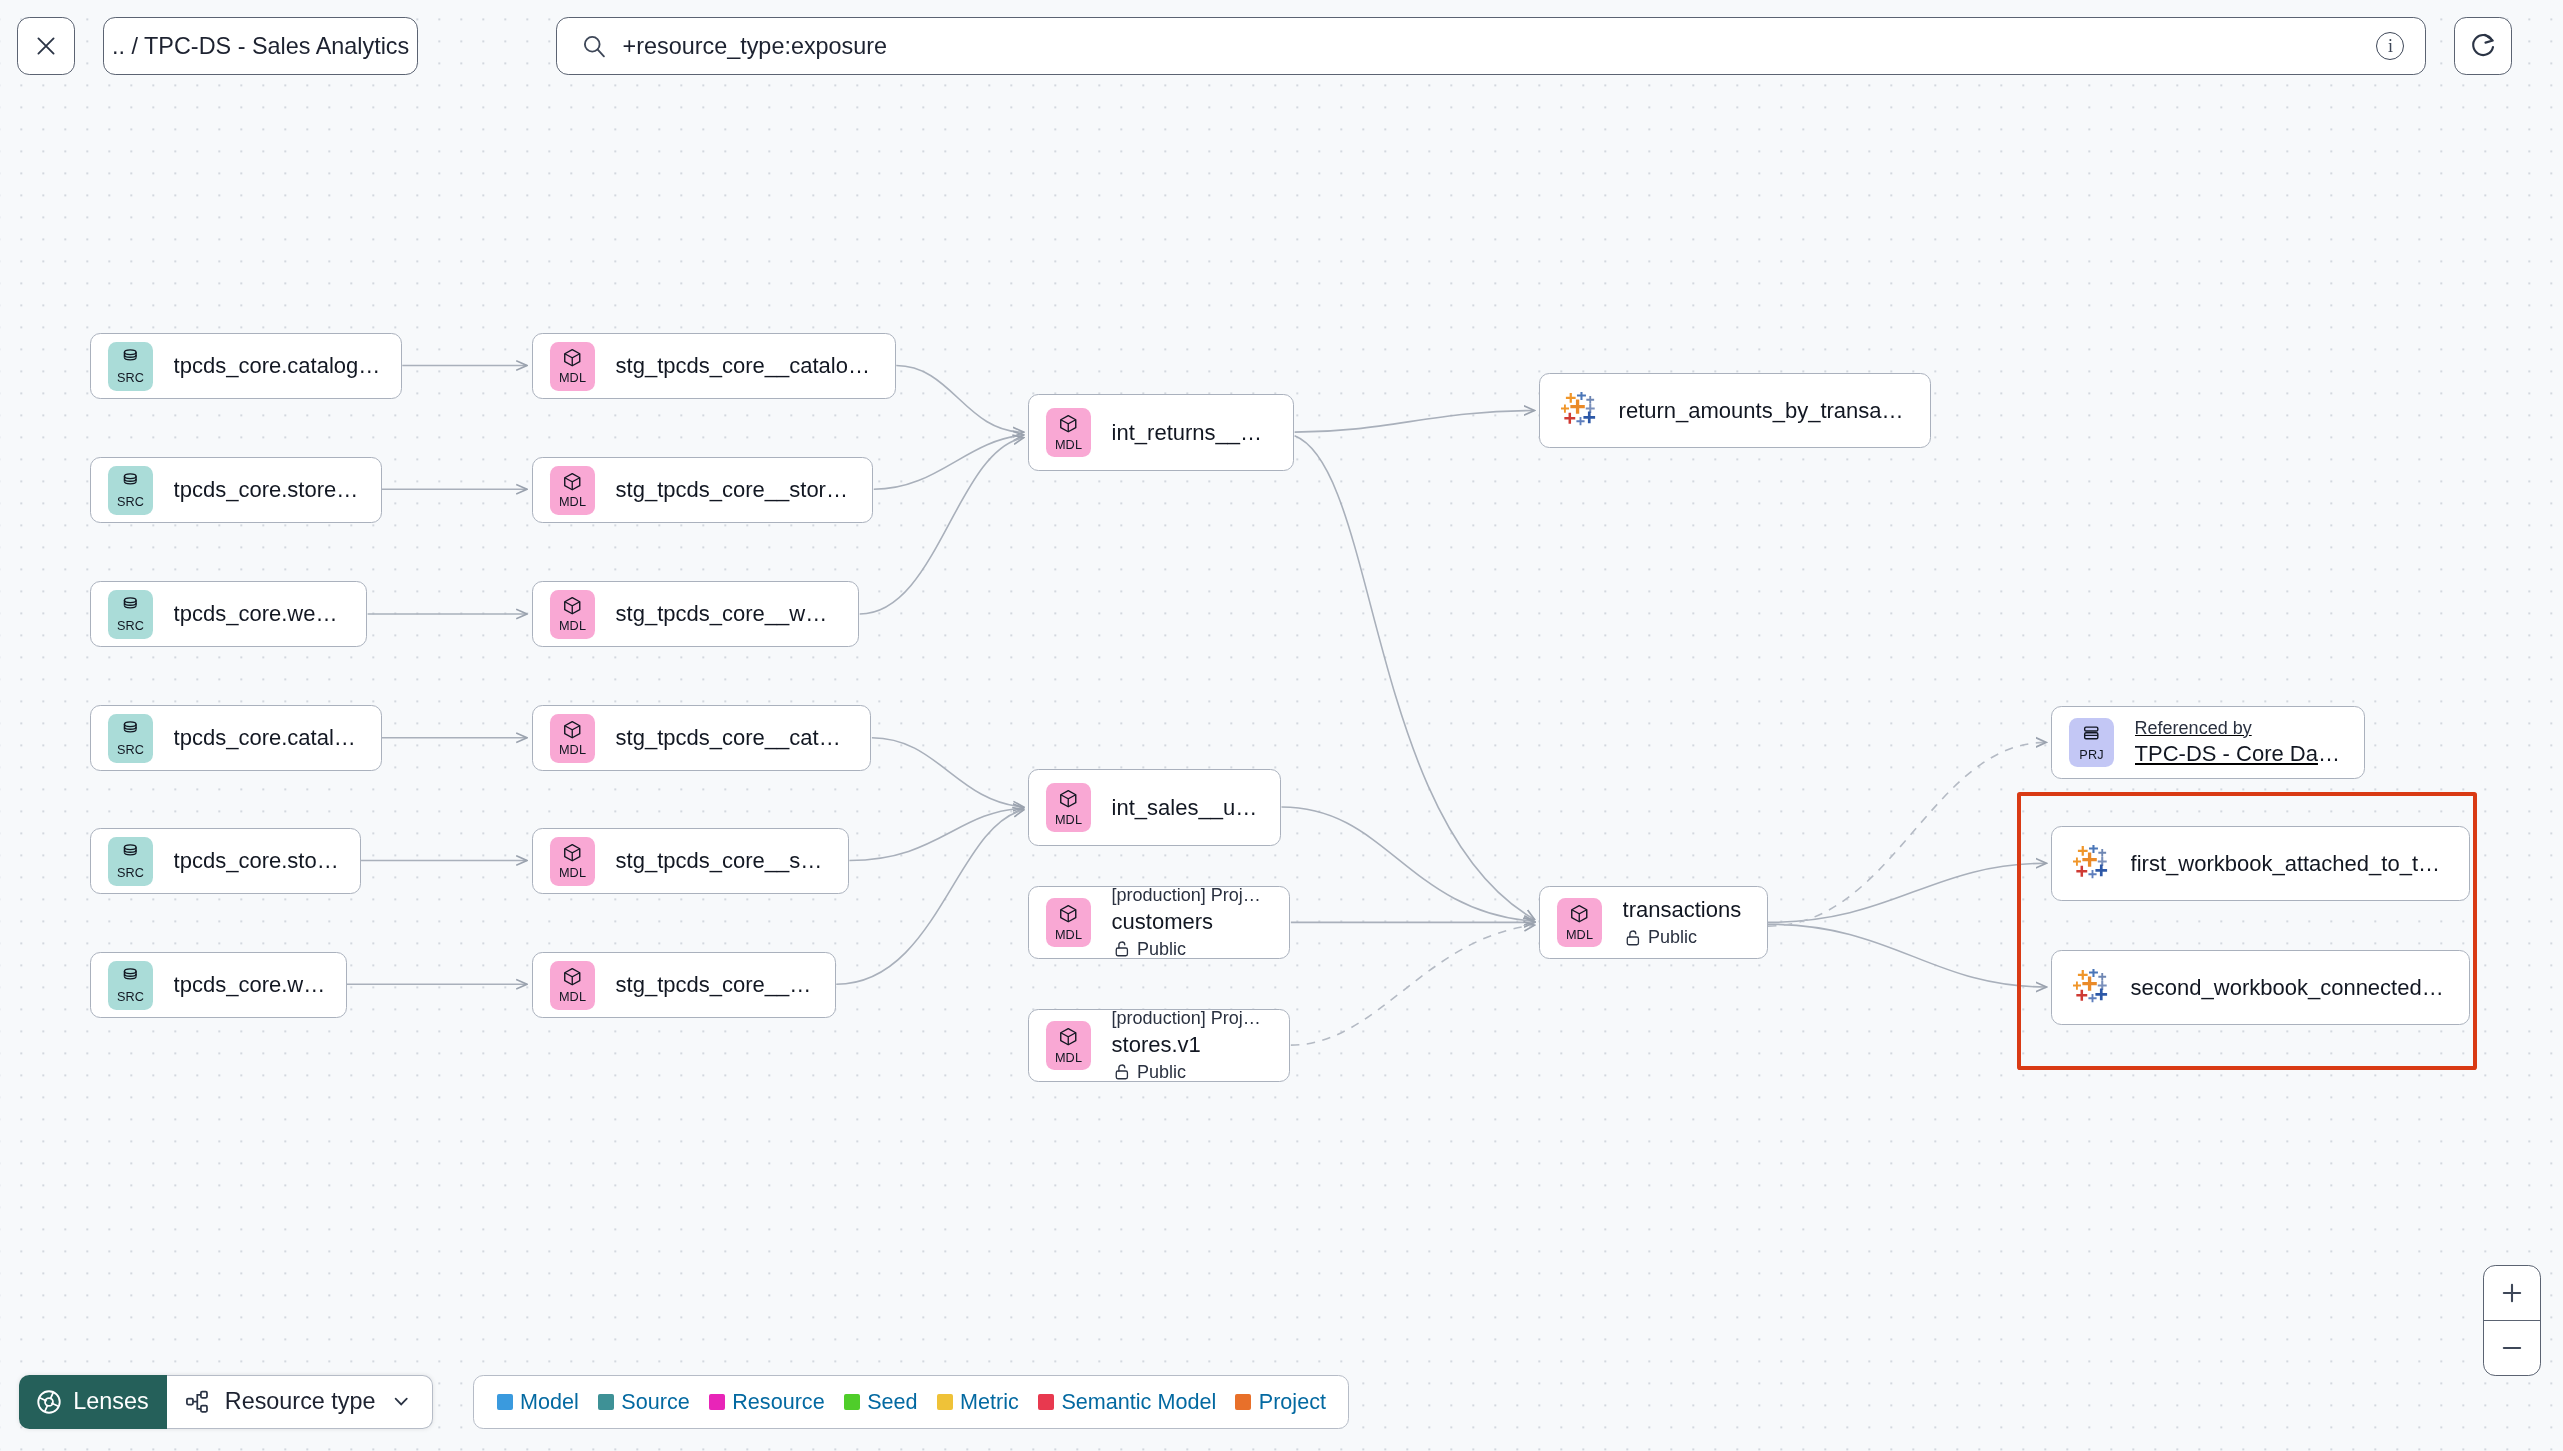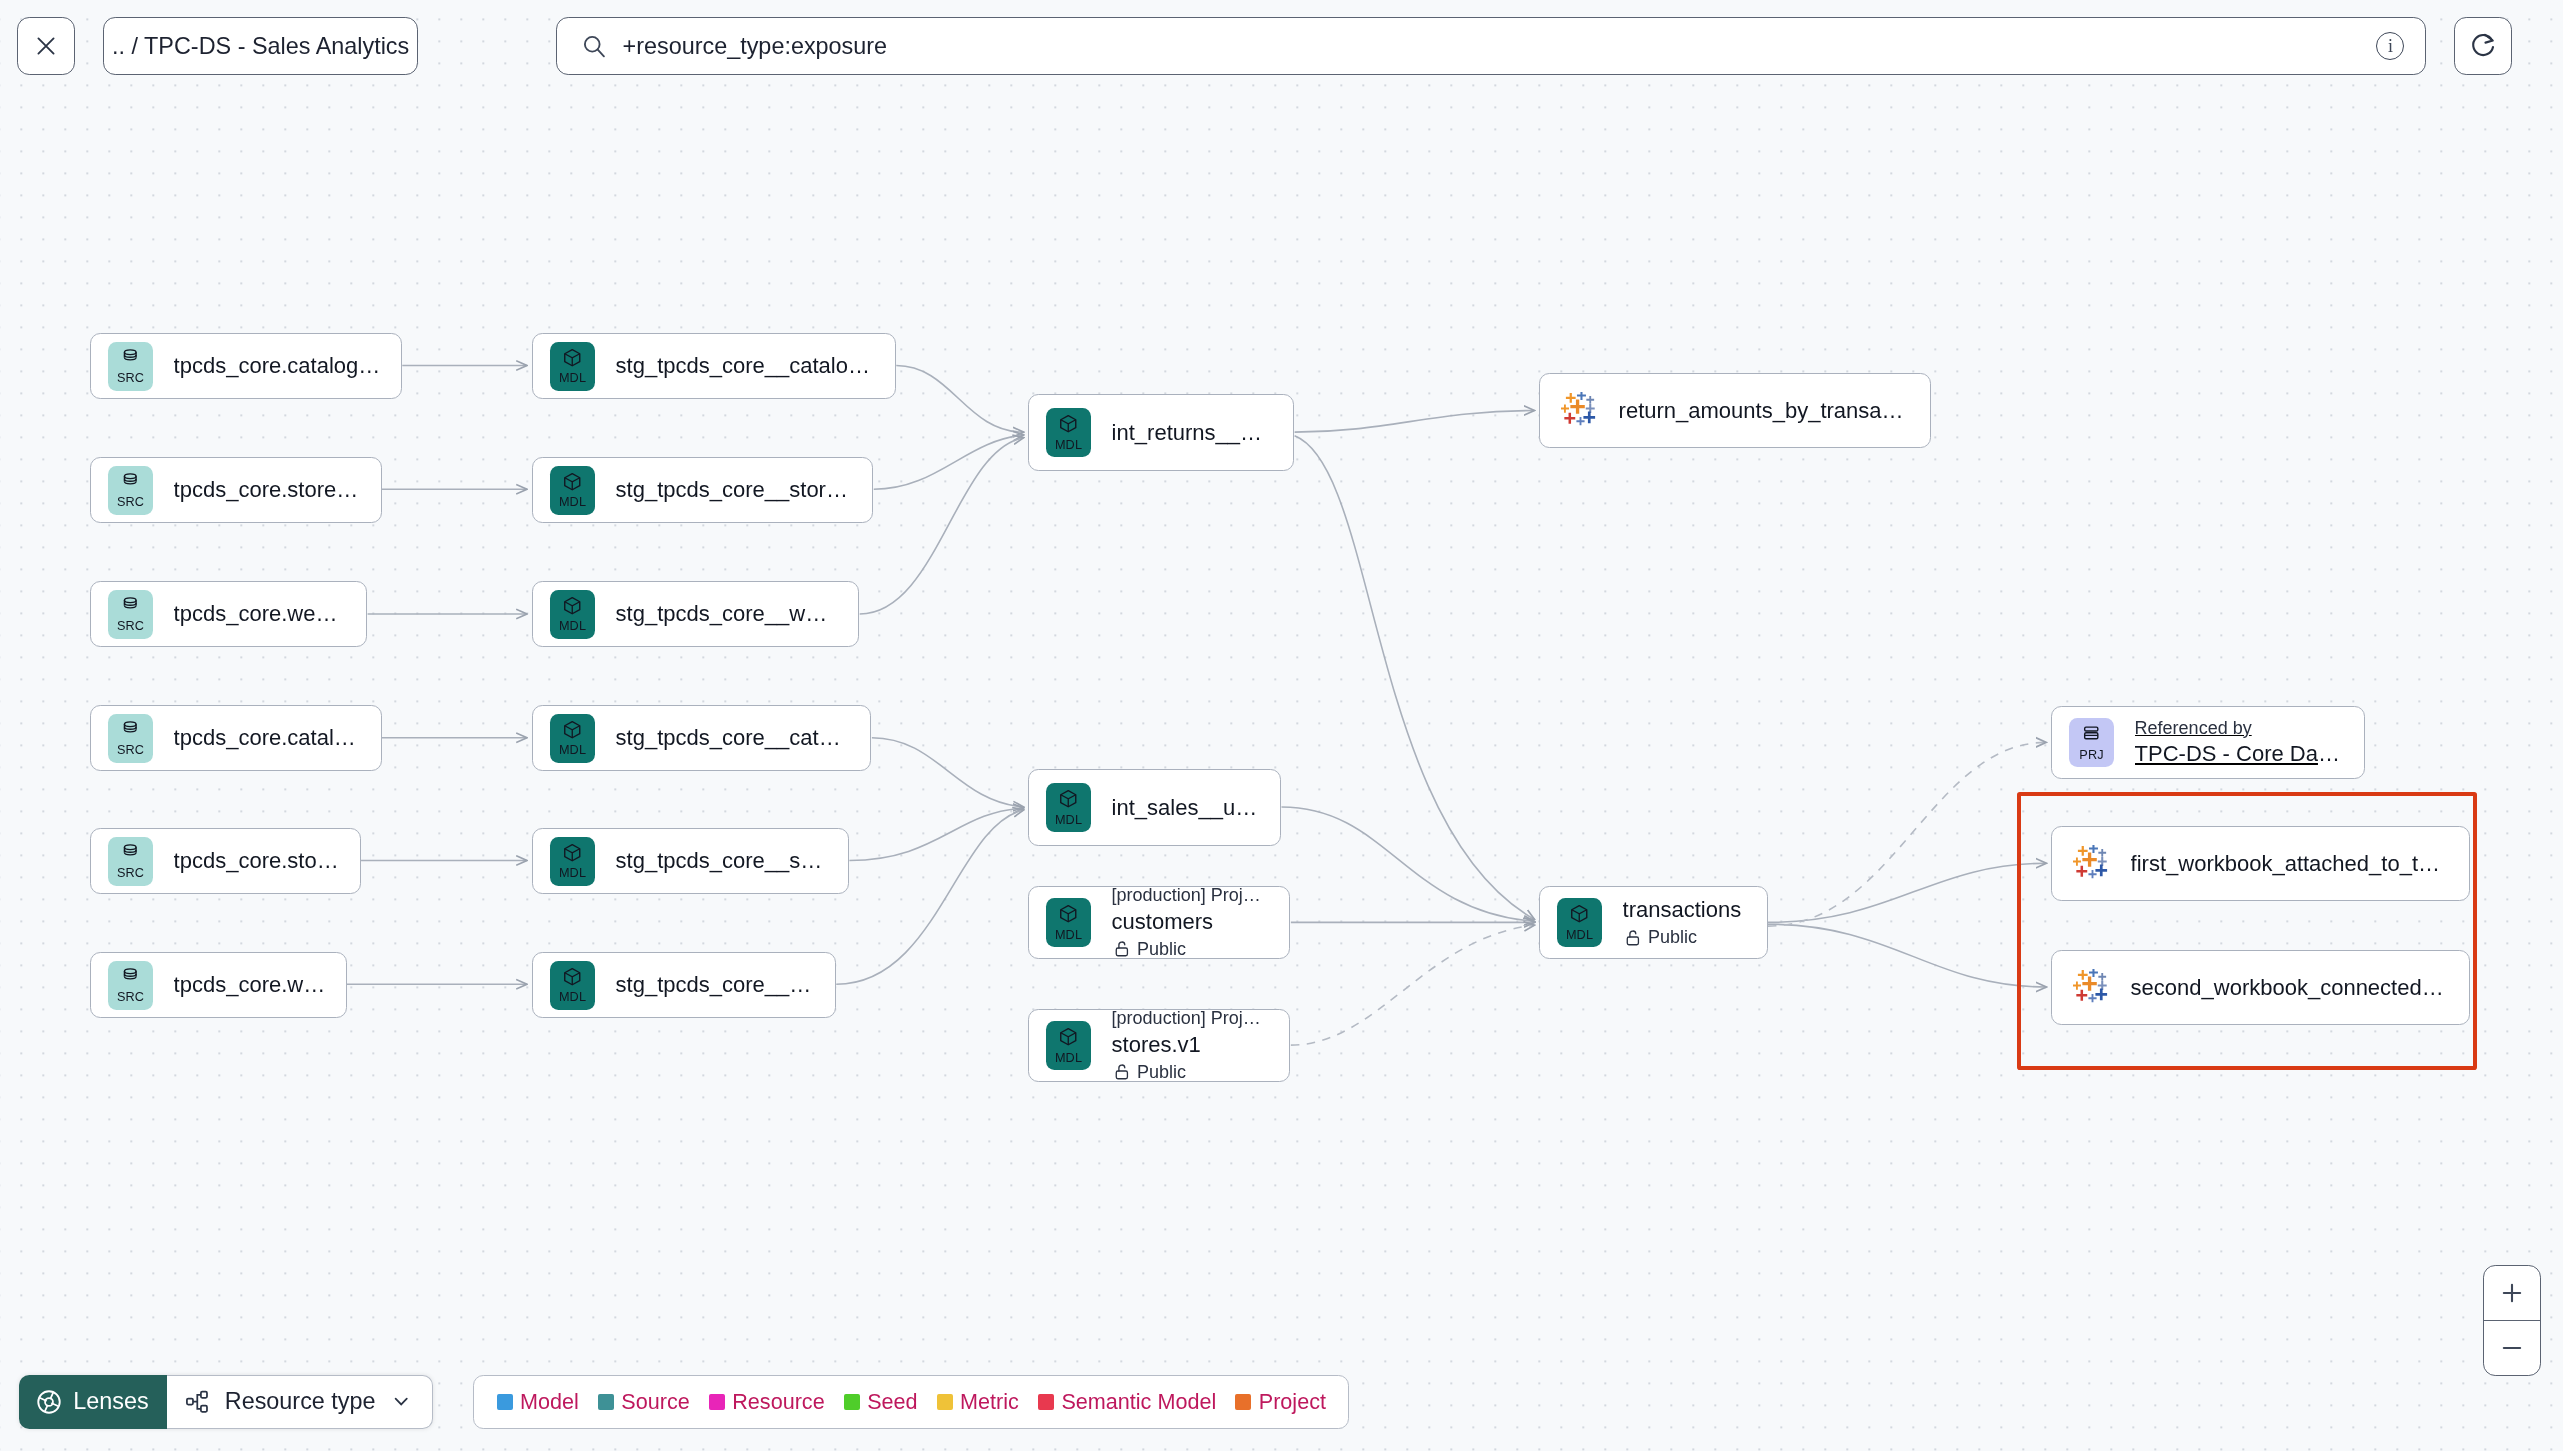--- a/index.html
+++ b/index.html
@@ -55,21 +55,21 @@
     border: 1.4px solid #aab1bd; border-radius: 10.3px;
     display: flex; align-items: center; gap: 0;
     padding: 0 17px; z-index: 10;
   }
   .node .badge {
     width: 45px; height: 49px; border-radius: 8.4px;
     display: flex; flex-direction: column; align-items: center; justify-content: center;
     flex: 0 0 auto; gap: 0.9px;
   }
   .badge.src { background: #aadcd8; }
-  .badge.mdl { background: #0f766e; }
+  .badge.mdl { background: #f9a8d4; }
   .badge.prj { background: #c3c7f5; }
   .badge .glyph { line-height: 1; display:block; }
   .badge .btxt {
     font-size: 12.7px; font-weight: 400; color: #121722;
     letter-spacing: 0.1px; line-height: 1;
   }
   .node .labels { margin-left: 20.6px; min-width: 0; }
   .node .title {
     font-size: 22px; color: #121722; white-space: nowrap;
     overflow: hidden; text-overflow: ellipsis;
@@ -111,21 +111,21 @@
   #resource-type-btn {
     background: #fff; border: 1.4px solid #b6bcc7; border-left: none;
     border-radius: 0 10.3px 10.3px 0; display: flex; align-items: center; gap: 13px;
     padding: 0 19px 0 17px; font-size: 23.4px; color: #1d2230;
   }
   #legend {
     position: absolute; left: 473px; bottom: 22.5px; height: 54px;
     background: #fff; border: 1.4px solid #b6bcc7; border-radius: 10.3px;
     display: flex; align-items: center; gap: 19px; padding: 0 22.5px;
   }
-  .legend-item { display: flex; align-items: center; gap: 7.5px; font-size: 21.6px; color: #be185d; }
+  .legend-item { display: flex; align-items: center; gap: 7.5px; font-size: 21.6px; color: #0369a1; }
   .legend-swatch { width: 16px; height: 16px; border-radius: 1.9px; flex: 0 0 auto; }
 
   #zoom-controls {
     position: absolute; right: 22.5px; bottom: 75px; width: 58px; height: 111px;
     background: #fff; border: 1.5px solid #5b6372; border-radius: 12.2px;
     display: flex; flex-direction: column; z-index: 40;
   }
   .zc-btn {
     flex: 1; display: flex; align-items: center; justify-content: center;
     color: #3e4758;

